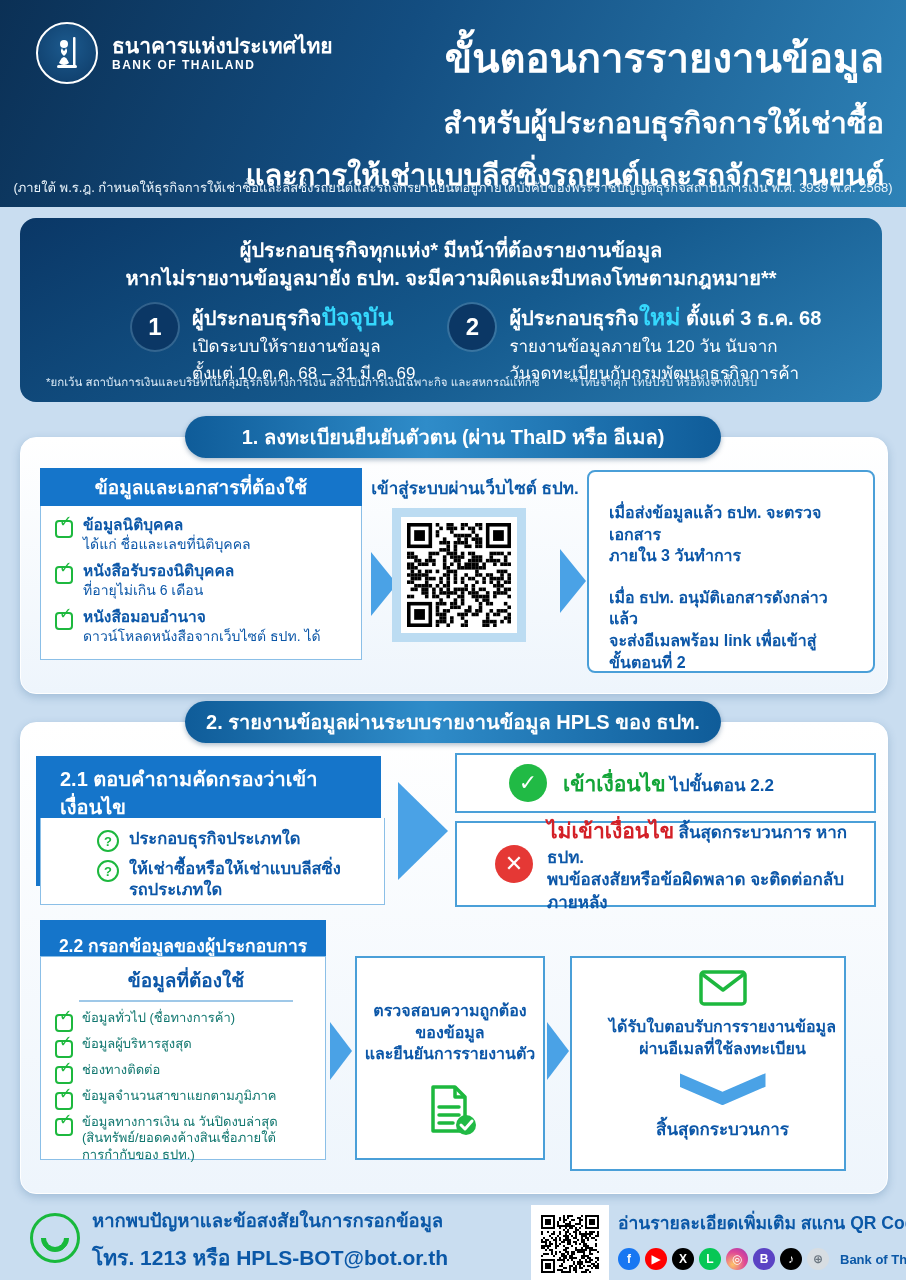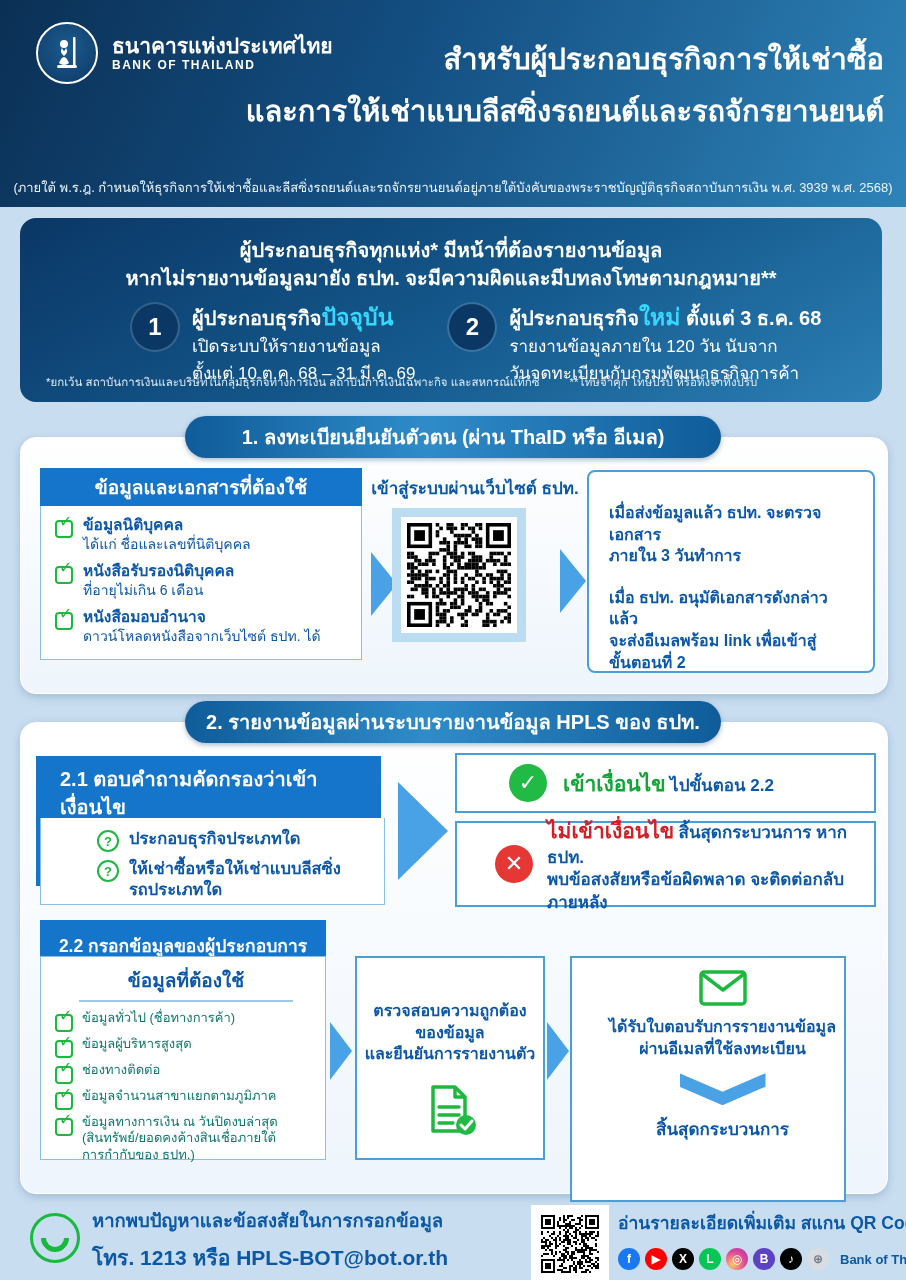--- a/index.html
+++ b/index.html
@@ -105,21 +105,21 @@
   .data-title{text-align:center;color:#0c57a8;font-weight:bold;font-size:19px;}
   .data-div{width:82%;margin:5px auto 8px;border-bottom:2px solid #9fc8e8;}
   .data-item{display:flex;gap:9px;margin-bottom:6px;}
   .data-text{color:#0f766e;font-weight:normal;font-size:13px;line-height:1.25;}
   .arrow-s2a{left:330px;top:1022px;width:22px;height:58px;}
   .arrow-s2b{left:547px;top:1022px;width:22px;height:58px;}
   .verify-box{position:absolute;left:355px;top:956px;width:190px;height:204px;box-sizing:border-box;
               border:2px solid #4a9fd8;background:#fff;text-align:center;padding-top:42px;}
   .verify-text{color:#0c57a8;font-weight:bold;font-size:16px;line-height:1.35;}
   .doc-icon{margin-top:16px;}
-  .finish-box{position:absolute;left:570px;top:956px;width:276px;height:246px;box-sizing:border-box;
+  .finish-box{position:absolute;left:570px;top:956px;width:276px;height:215px;box-sizing:border-box;
               border:2px solid #4a9fd8;background:#fff;text-align:center;padding-top:12px;padding-left:29px;}
   .finish-text{color:#0c57a8;font-weight:bold;font-size:16px;line-height:1.35;margin-top:6px;}
   .chevron{width:86px;height:32px;margin:14px auto 10px;background:#4aa2e6;
            clip-path:polygon(0 0,50% 58%,100% 0,100% 42%,50% 100%,0 42%);}
   .end-text{color:#0c57a8;font-weight:bold;font-size:17px;}
 
   
   .phone-icon{position:absolute;left:30px;top:1213px;width:44px;height:44px;border:3.5px solid #18b93c;
               border-radius:50%;display:flex;align-items:center;justify-content:center;}
   .handset{width:18px;height:18px;border:5px solid transparent;
@@ -152,20 +152,21 @@
             <rect x="10" y="32" width="20" height="3" rx="1.5"></rect>
           </g>
         </svg>
       </div>
       <div>
         <div class="bank-th">ธนาคารแห่งประเทศไทย</div>
         <div class="bank-en">BANK OF THAILAND</div>
       </div>
     </div>
     <div class="header-title">
+      <div class="ht-main">ขั้นตอนการรายงานข้อมูล</div>
       <div class="ht-sub">สำหรับผู้ประกอบธุรกิจการให้เช่าซื้อ</div>
       <div class="ht-sub2">และการให้เช่าแบบลีสซิ่งรถยนต์และรถจักรยานยนต์</div>
     </div>
     <div class="fine-print">(ภายใต้ พ.ร.ฎ. กำหนดให้ธุรกิจการให้เช่าซื้อและลีสซิ่งรถยนต์และรถจักรยานยนต์อยู่ภายใต้บังคับของพระราชบัญญัติธุรกิจสถาบันการเงิน พ.ศ. 3939 พ.ศ. 2568)</div>
   </div>
 
   <div class="notice">
     <div class="notice-head">
       <div>ผู้ประกอบธุรกิจทุกแห่ง* มีหน้าที่ต้องรายงานข้อมูล</div>
       <div>หากไม่รายงานข้อมูลมายัง ธปท. จะมีความผิดและมีบทลงโทษตามกฎหมาย**</div>

